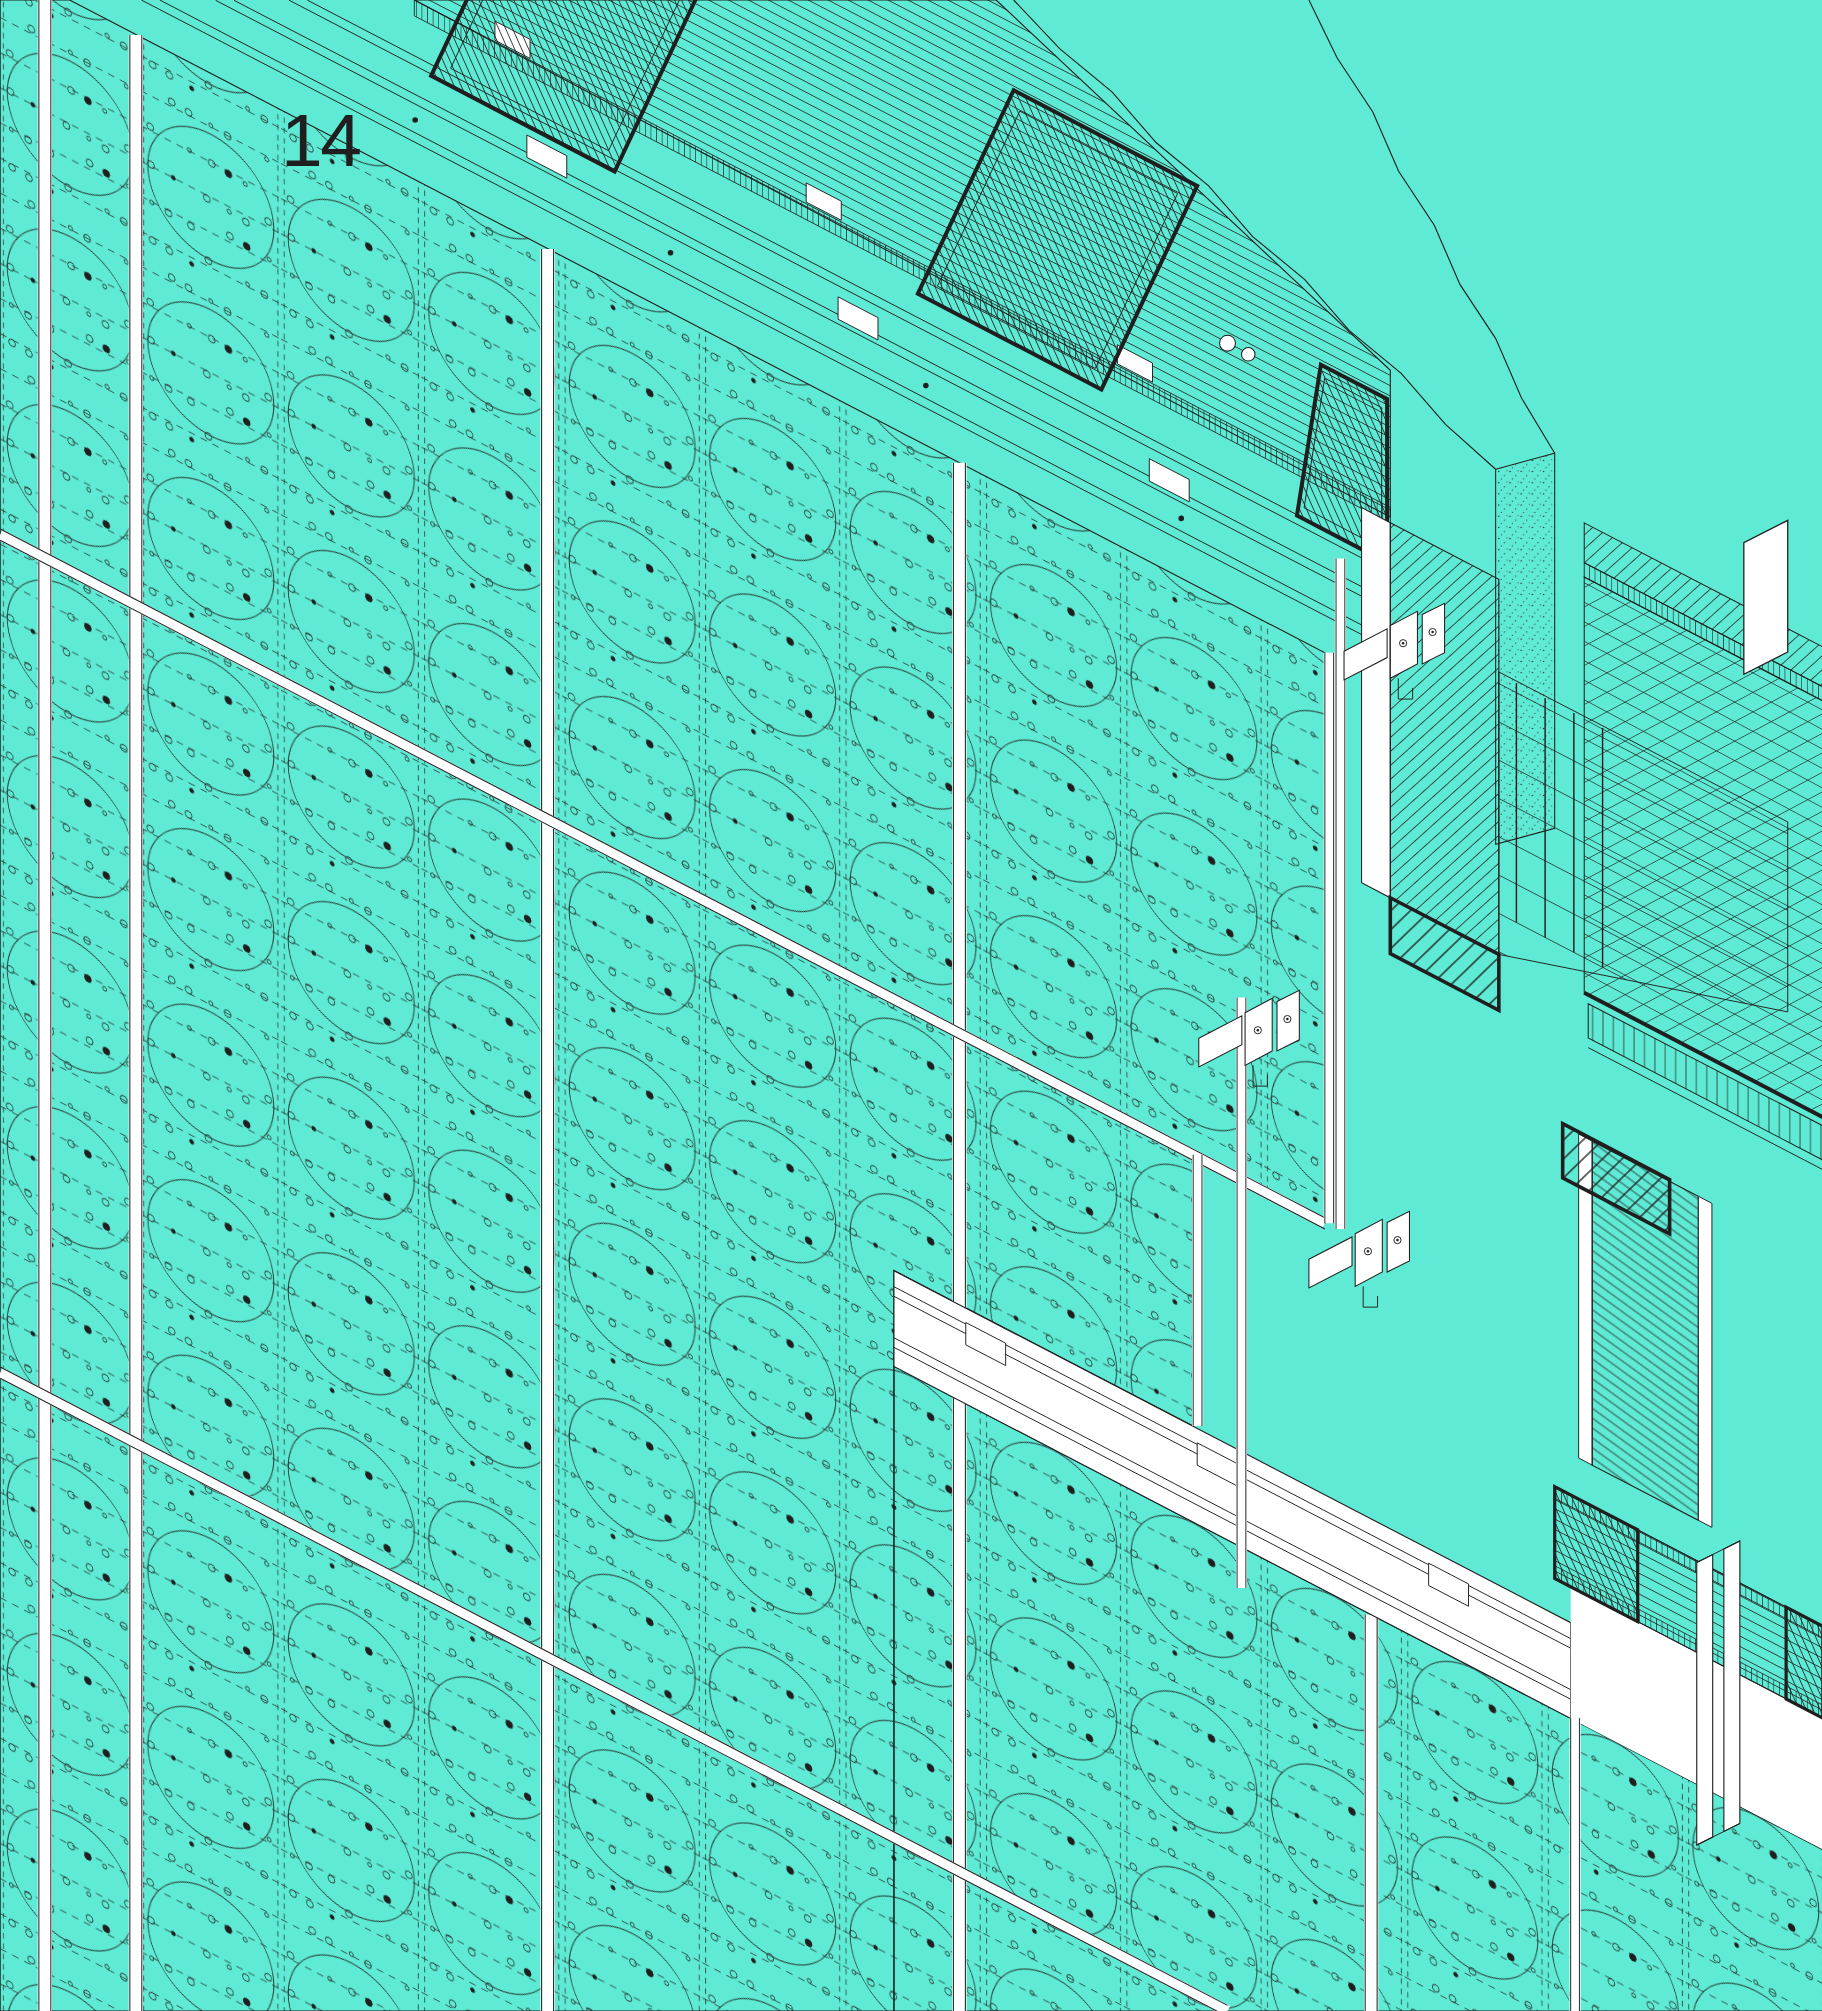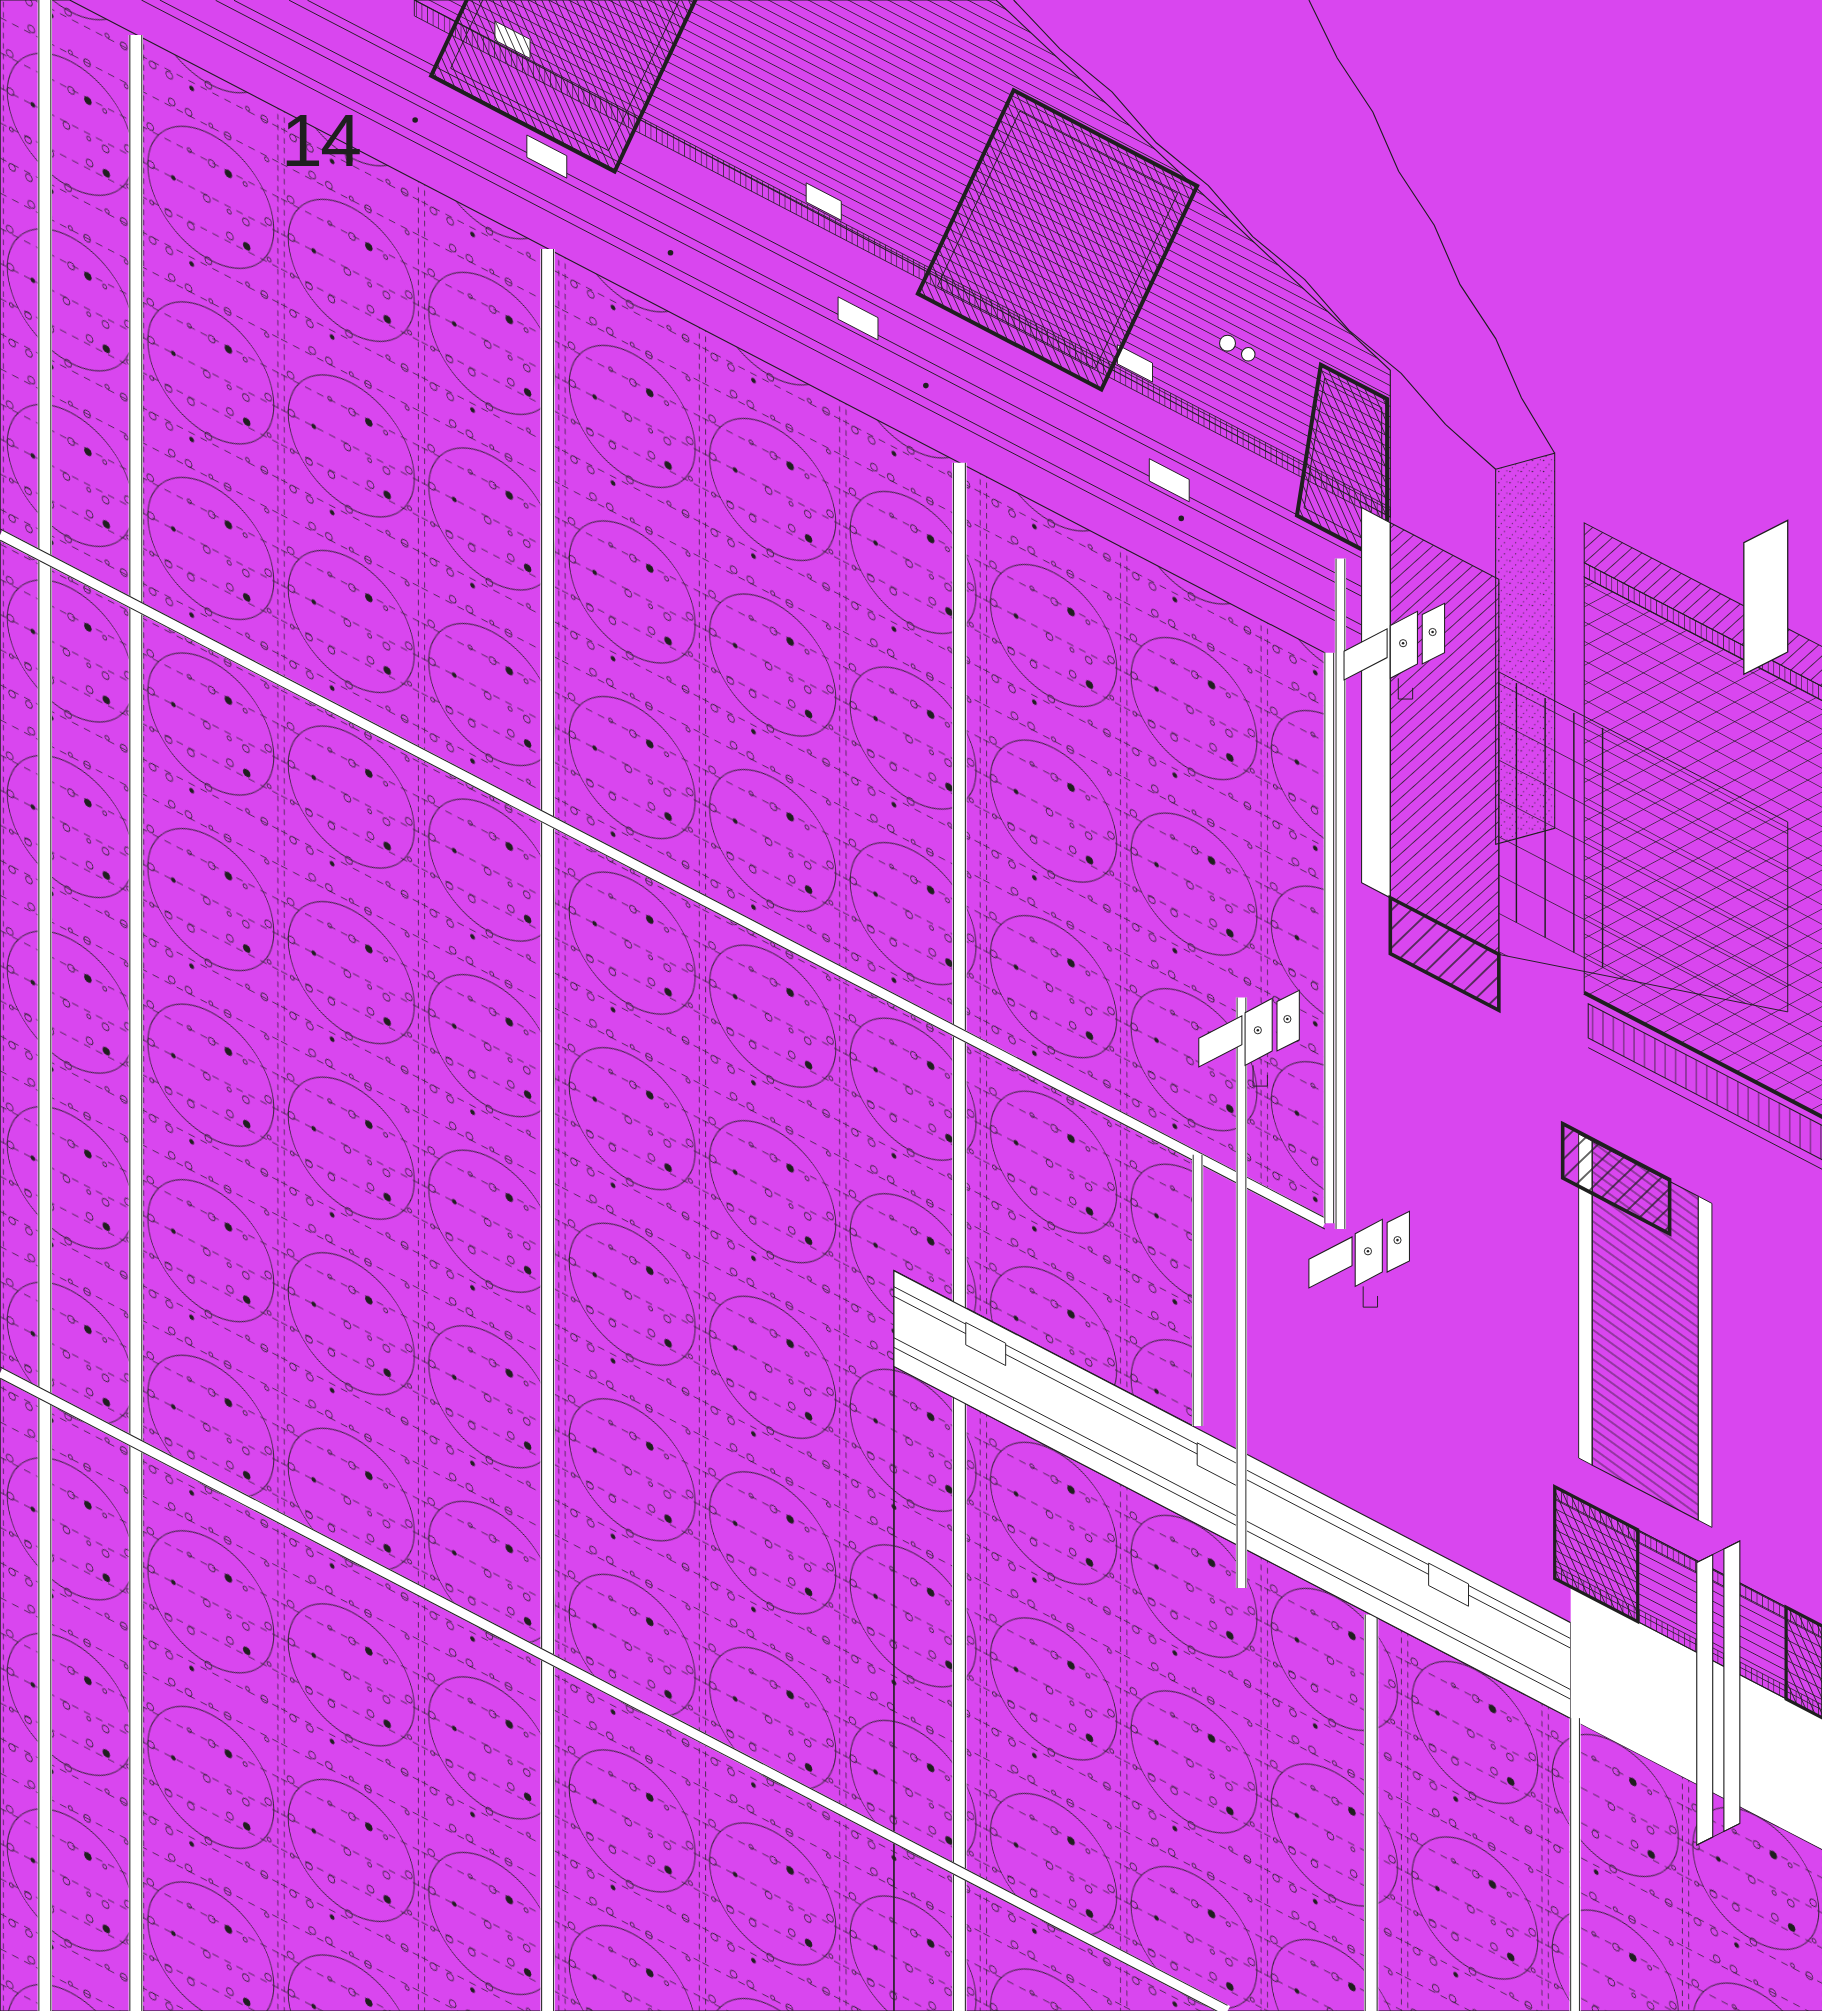--- a/index.html
+++ b/index.html
@@ -1,17 +1,17 @@
 <!DOCTYPE html>
 <html style="font-size:12.8px"><head>
 <meta charset="utf-8">
 <style>
   html,body{margin:0;padding:0;background:#ffffff;}
   body{font-family:"Liberation Sans", sans-serif;}
-  #stage{width:1823px;height:2011px;position:relative;background:#d946ef;overflow:hidden;}
+  #stage{width:1823px;height:2011px;position:relative;background:#5eead4;overflow:hidden;}
   svg{display:block;}
   text{font-family:"Liberation Sans", sans-serif;}
 </style>
 </head>
 <body>
 
 <div id="stage">
 <svg id="scene" viewBox="0 0 2284 2520" width="1823" height="2011" xmlns="http://www.w3.org/2000/svg">
   <defs>
     <pattern id="perf" patternUnits="userSpaceOnUse" width="176" height="220" patternTransform="matrix(1,0.52,0,1,0,0)">

